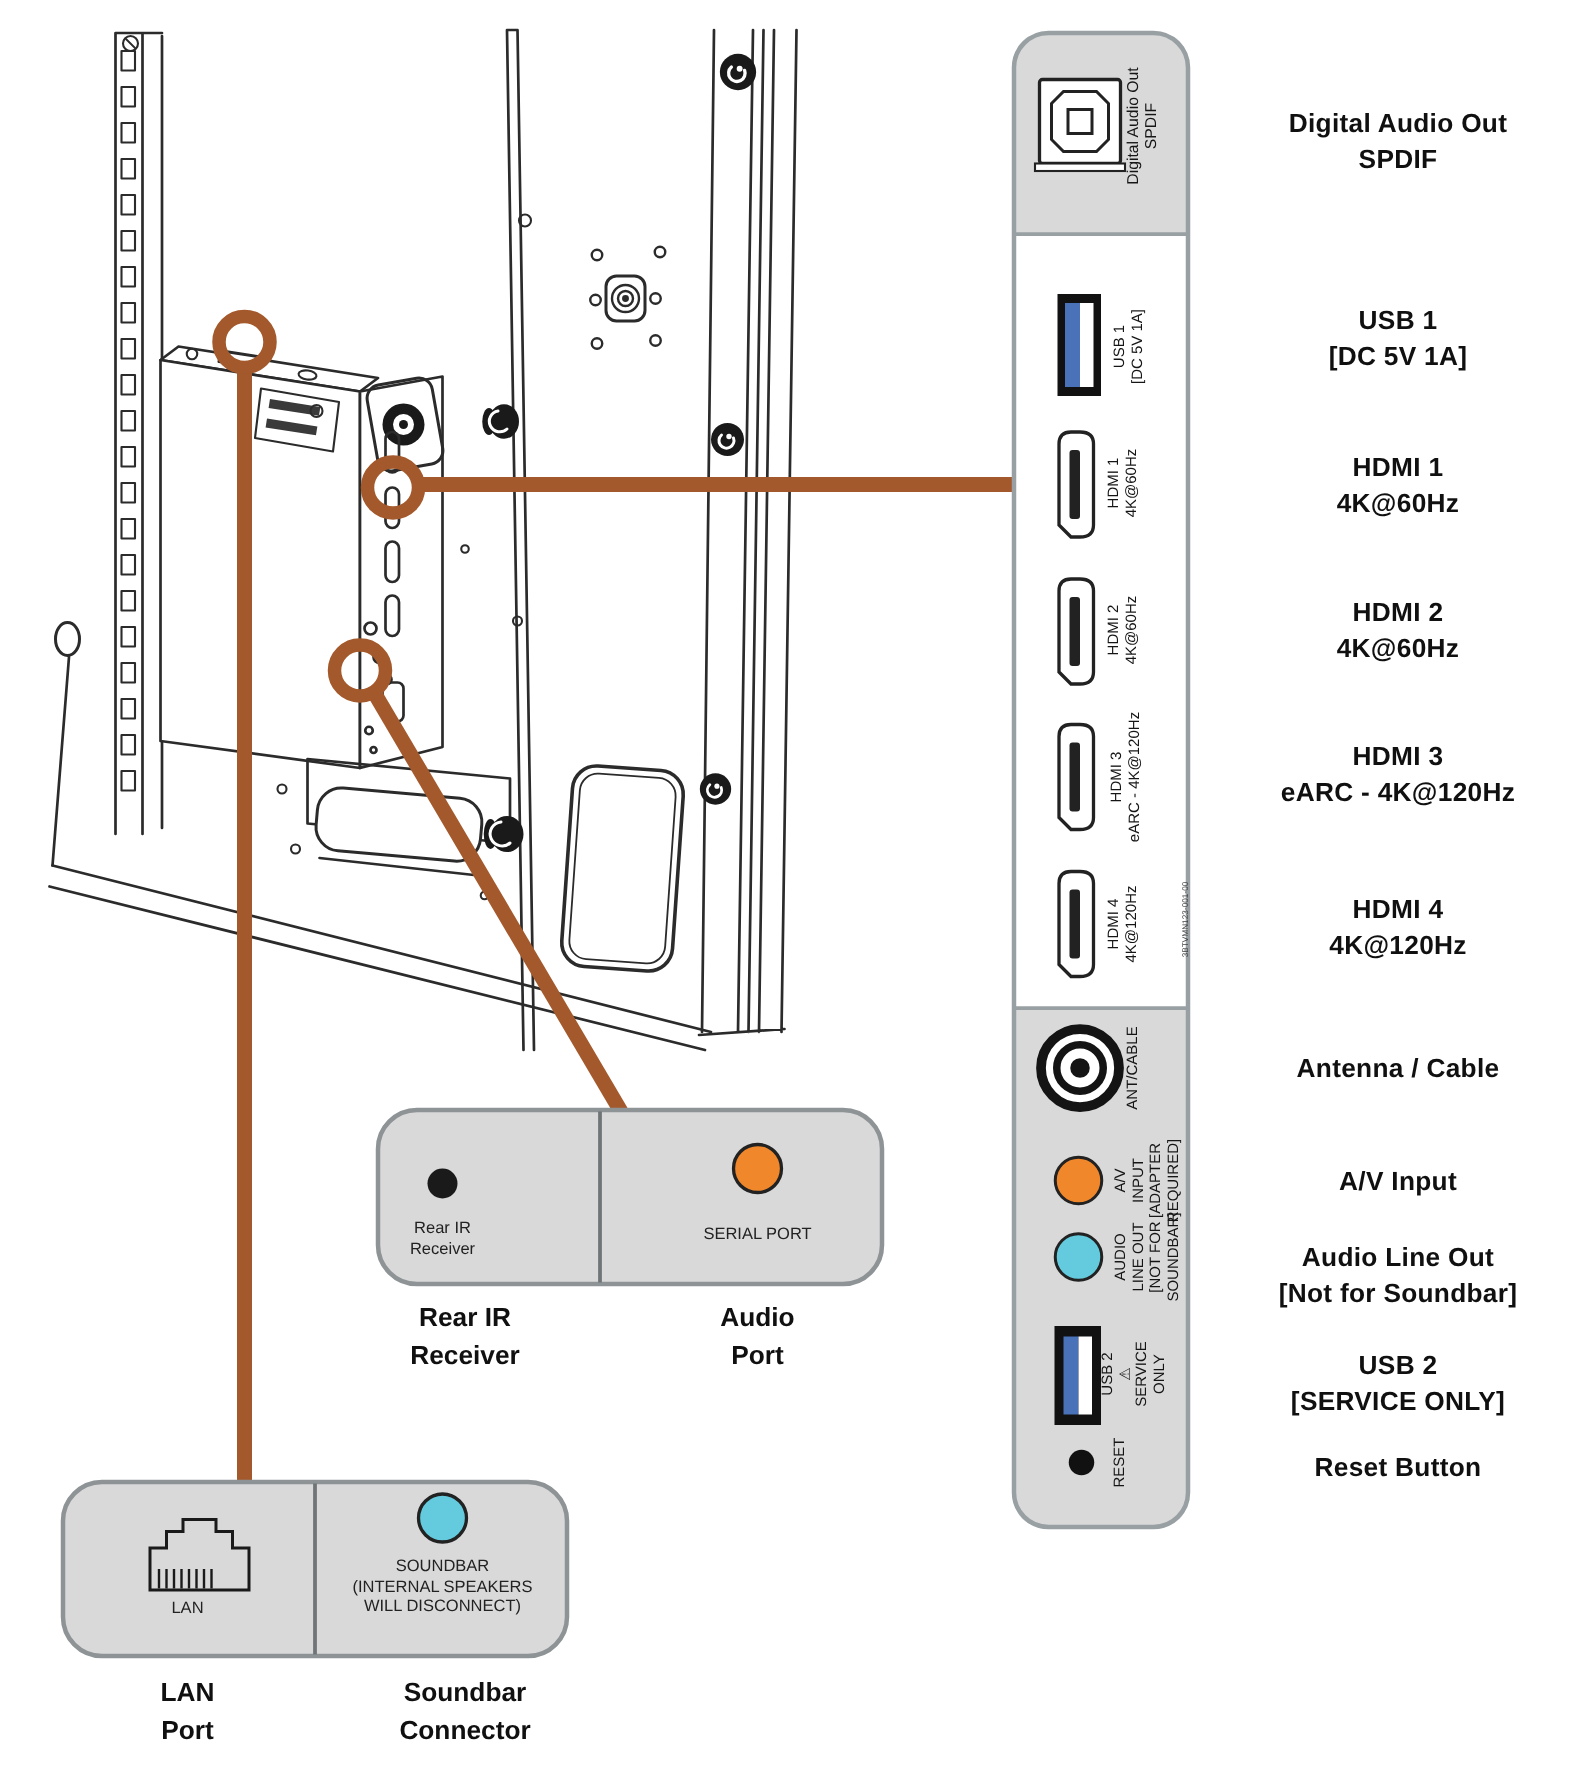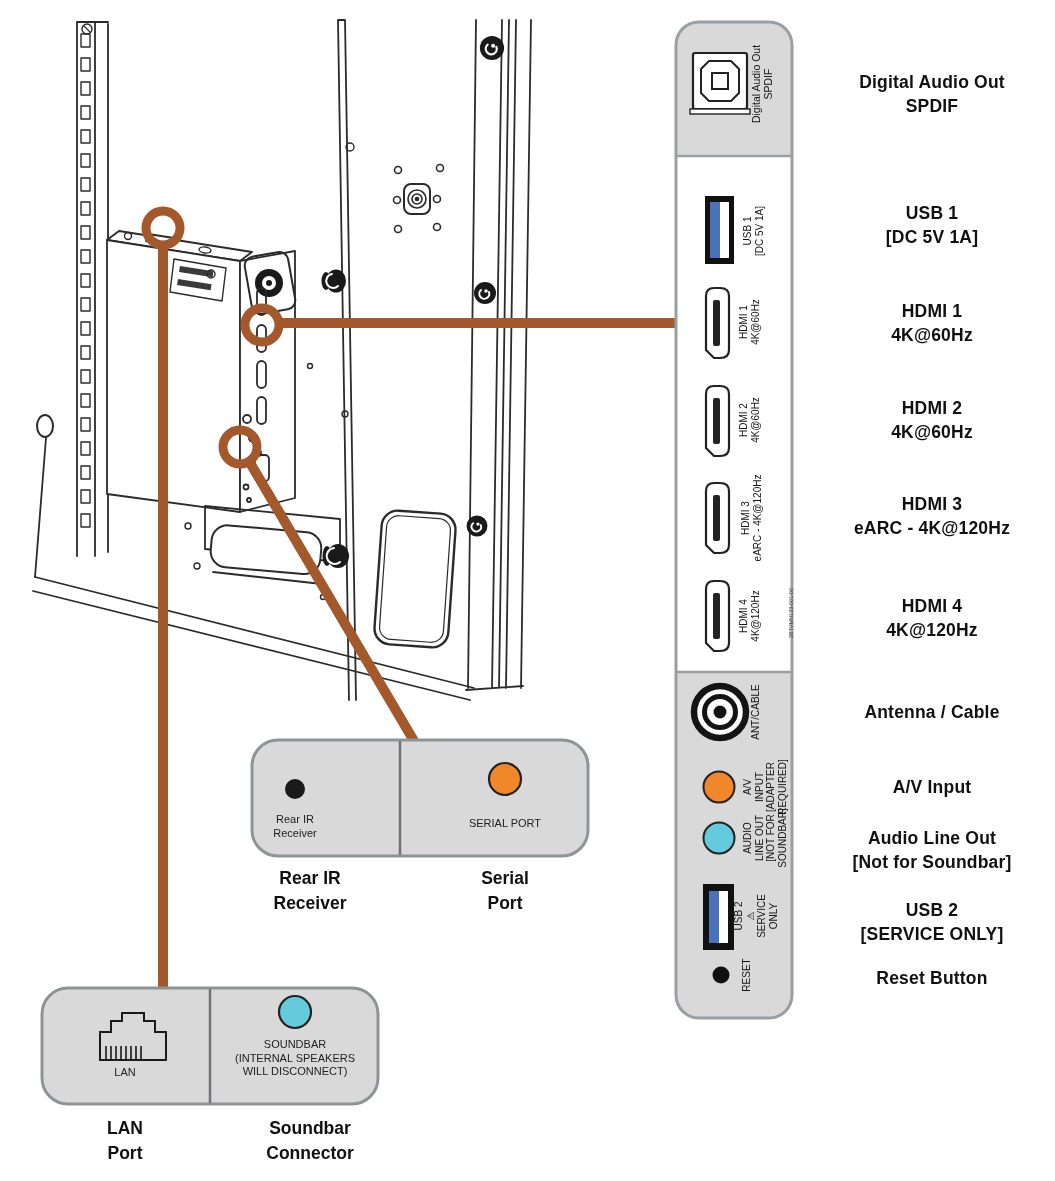--- a/index.html
+++ b/index.html
@@ -272,18 +272,18 @@
 <div class="box-text" style="left:245px;top:813px;width:100px">Rear IR
 Receiver</div>
 <div class="box-text" style="left:425px;top:817px;width:160px">SERIAL PORT</div>
 <div class="box-text" style="left:75px;top:1066px;width:100px">LAN</div>
 <div class="box-text" style="left:215px;top:1038px;width:160px">SOUNDBAR
 (INTERNAL SPEAKERS
 WILL DISCONNECT)</div>
 
 <div class="box-caption" style="left:210px;top:866px">Rear IR
 Receiver</div>
-<div class="box-caption" style="left:405px;top:866px">Serial
+<div class="box-caption" style="left:405px;top:866px">Audio
 Port</div>
 <div class="box-caption" style="left:25px;top:1116px">LAN
 Port</div>
 <div class="box-caption" style="left:210px;top:1116px">Soundbar
 Connector</div>
 
 </body></html>

